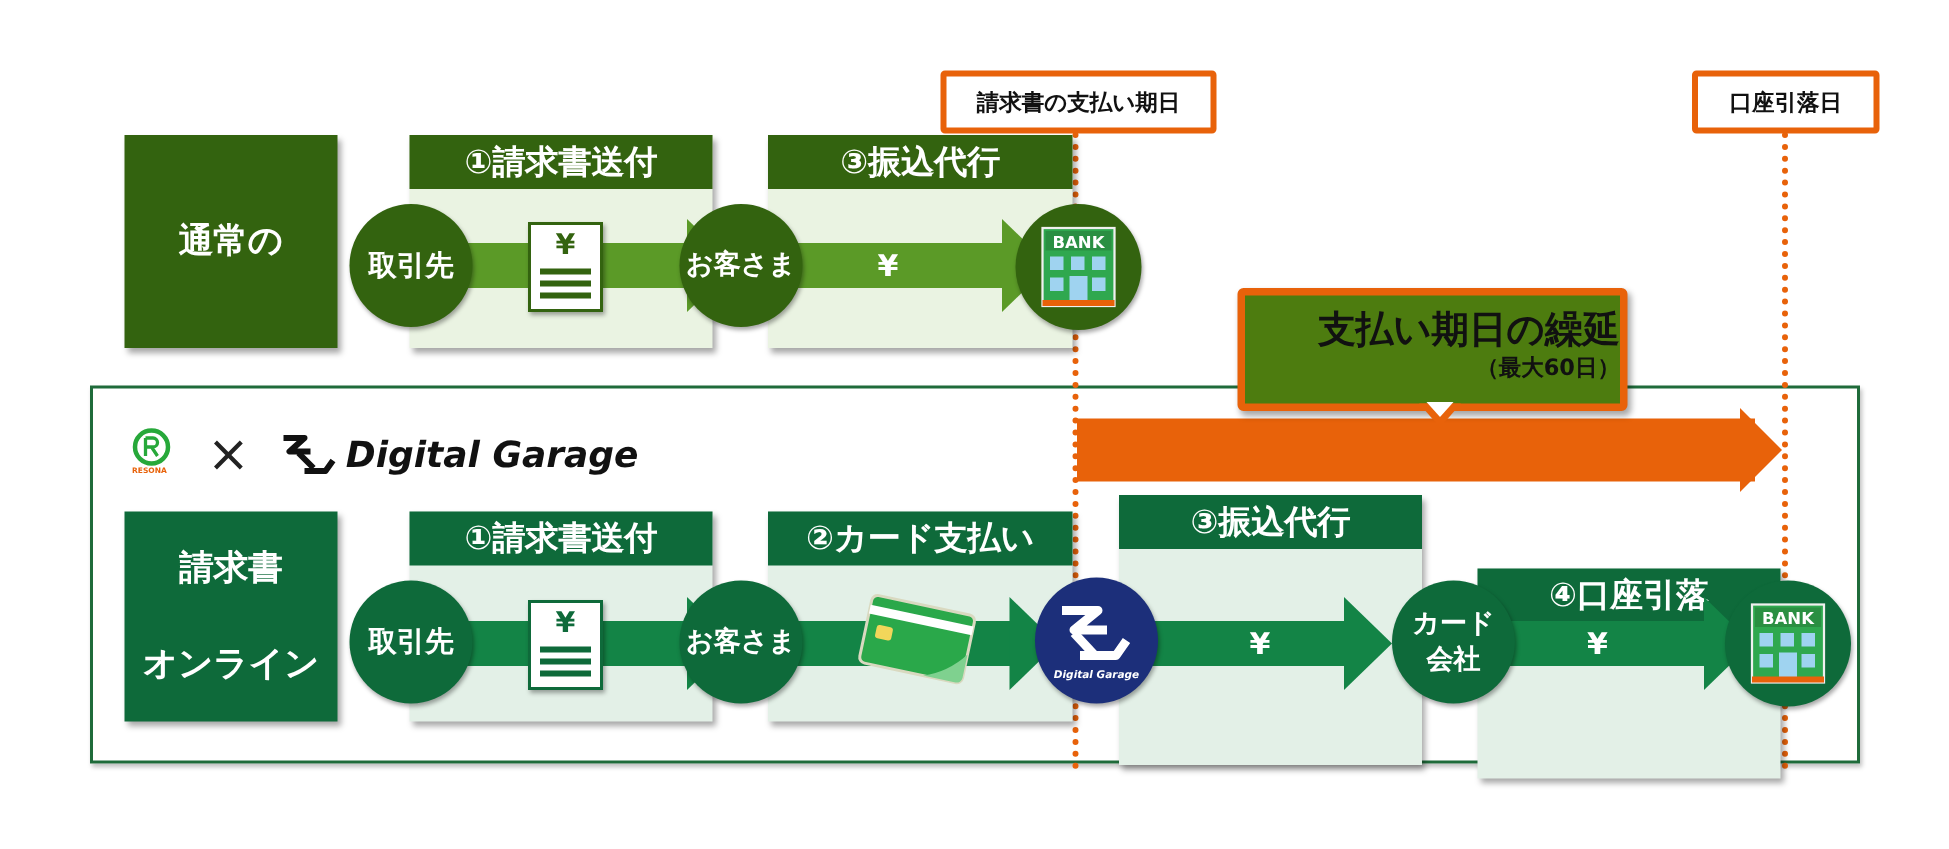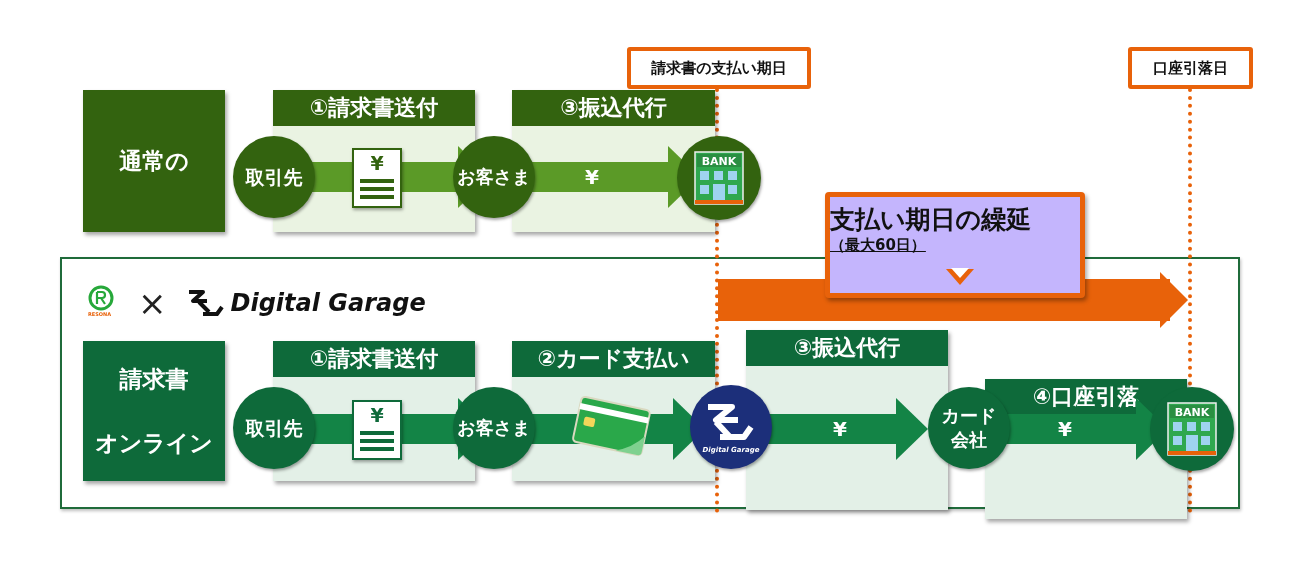--- a/index.html
+++ b/index.html
@@ -89,23 +89,23 @@
     <rect x="7" y="35" width="9" height="9" fill="#9fd3f0"></rect>
       <rect x="35" y="35" width="9" height="9" fill="#9fd3f0"></rect>
     <rect x="20" y="34" width="12" height="18" fill="#9fd3f0"></rect>
     <rect x="2" y="50" width="48" height="4" fill="#e8620a"></rect>
   </svg>
 </div>
 
 <div class="abs" style="left:718px;top:279px;width:452px;height:42px;background:#e8620a;"></div>
 <div class="abs" style="left:1160px;top:272px;width:0;height:0;border-top:28px solid transparent;border-bottom:28px solid transparent;border-left:28px solid #e8620a;"></div>
 
-<div class="abs" style="left:825px;top:192px;width:260px;height:106px;background:#c4b5fd;border:5px solid #e8620a;border-radius:4px;box-sizing:border-box;box-shadow:2px 3px 4px rgba(0,0,0,.35);text-align:left;">
+<div class="abs" style="left:825px;top:192px;width:260px;height:82px;background:#4d7c0f;border:5px solid #e8620a;border-radius:4px;box-sizing:border-box;box-shadow:2px 3px 4px rgba(0,0,0,.35);text-align:right;">
   <div style="font-size:25px;font-weight:bold;color:#111;margin-top:6px;">支払い期日の繰延</div>
-  <div style="font-size:15px;font-weight:bold;color:#111;margin-top:0px;text-decoration:underline;">（最大60日）</div>
+  <div style="font-size:15px;font-weight:bold;color:#111;margin-top:0px;">（最大60日）</div>
 </div>
 <div class="abs" style="left:946px;top:269px;width:0;height:0;border-left:14px solid transparent;border-right:14px solid transparent;border-top:16px solid #e8620a;"></div>
 <div class="abs" style="left:951px;top:268px;width:0;height:0;border-left:9px solid transparent;border-right:9px solid transparent;border-top:10px solid #fff;"></div>
 
 <div class="abs" style="left:88px;top:283px;display:flex;align-items:center;">
   <div style="position:relative;width:28px;height:36px;">
     <svg width="26" height="26" viewBox="0 0 26 26">
       <circle cx="13" cy="13" r="11" fill="none" stroke="#27a83a" stroke-width="3"></circle>
       <path d="M9 7 v12 M9 7 h5 a3 3 0 0 1 0 6 h-5 M13 13 l4 6" fill="none" stroke="#27a83a" stroke-width="2.2"></path>
     </svg>

